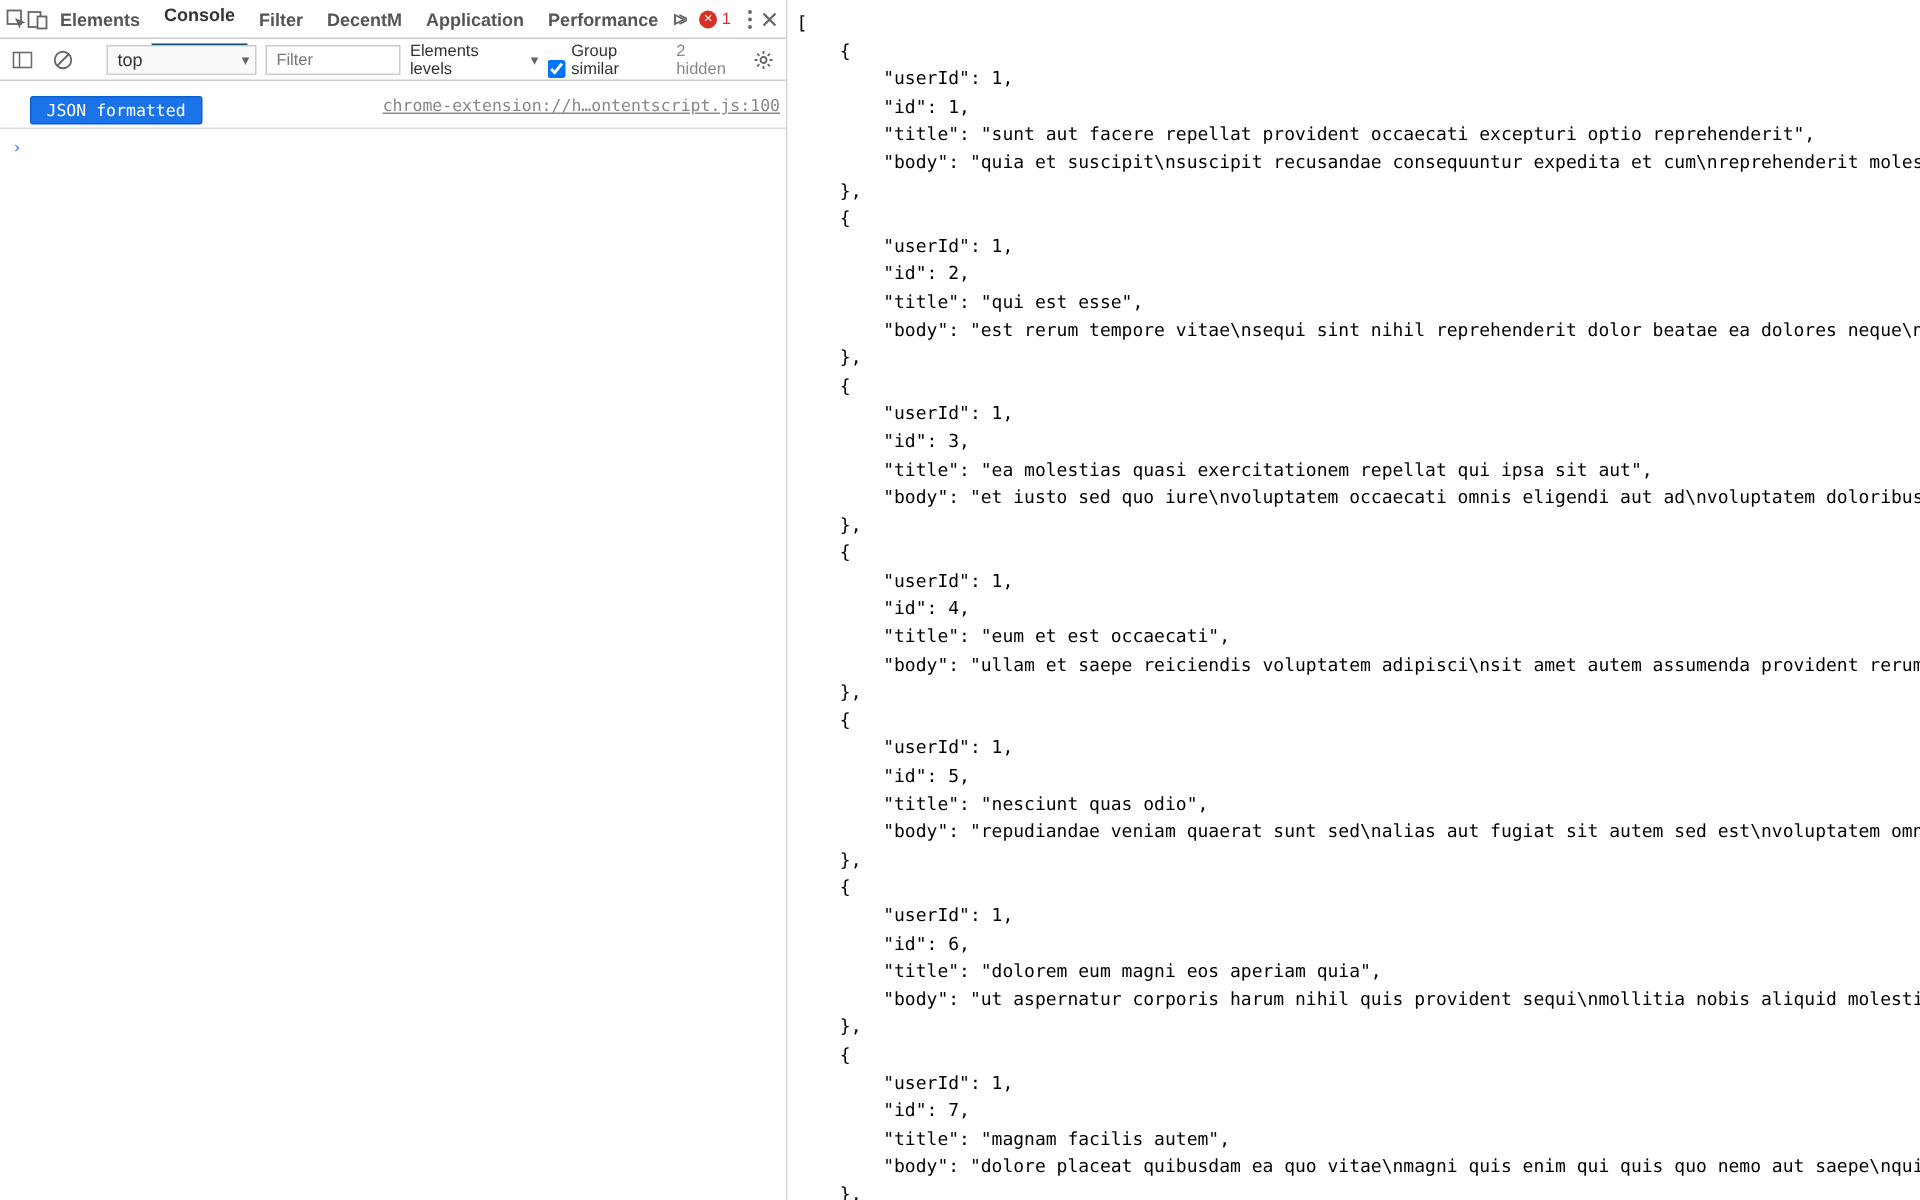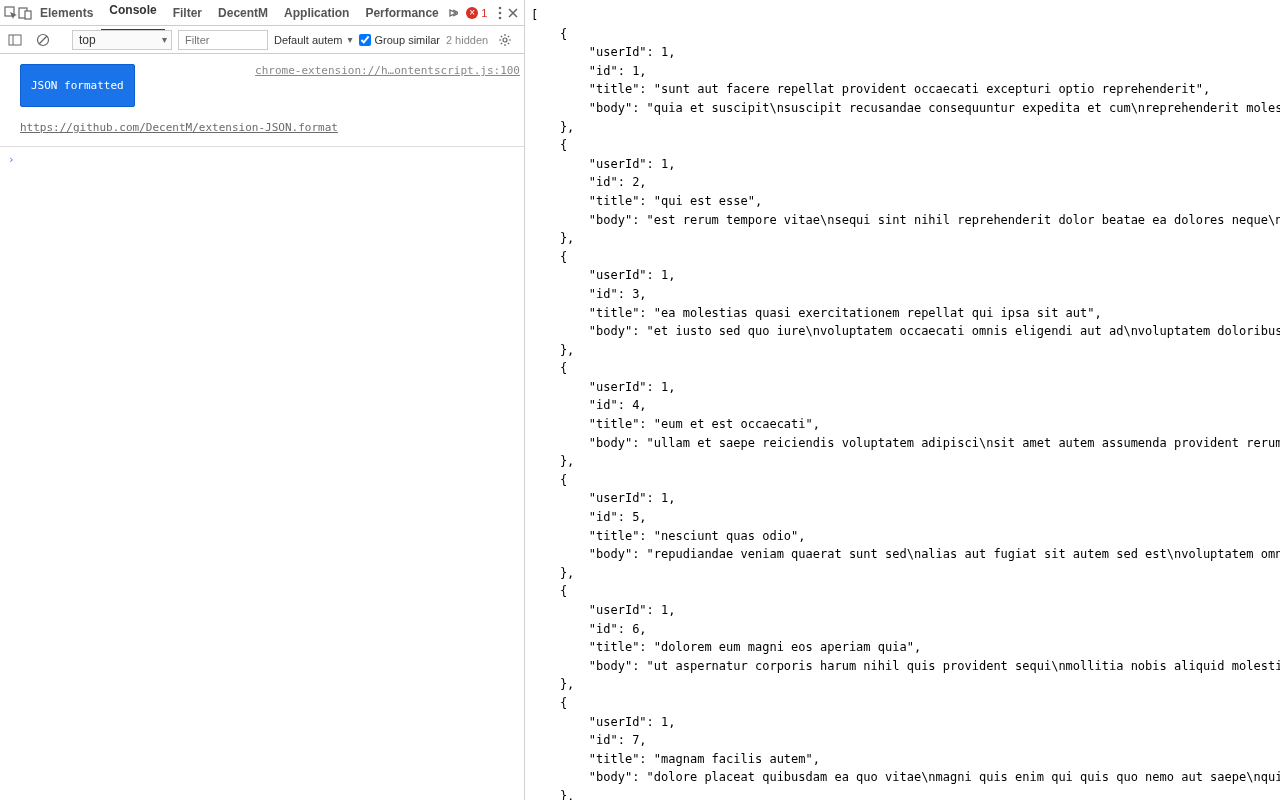--- a/index.html
+++ b/index.html
@@ -100,21 +100,21 @@
   width: 90px;
   padding: 0 6px;
   font-size: 11px;
   color: #999;
 }
 .levels {
   display: flex; align-items: center; gap: 3px; color: #333; cursor: pointer;
   font-size: 11px;
 }
 .levels::after { content: "▾"; color: #666; font-size: 10px; margin-left: 2px; }
-.chk { display: flex; align-items: flex-start; gap: 4px; font-size: 11px; color: #333; }
+.chk { display: flex; align-items: flex-end; gap: 4px; font-size: 11px; color: #333; }
 .chk input { width: 12px; height: 12px; }
 .hidden-ct { color: #888; font-size: 11px; }
 .msg-area {
   flex: 1;
   padding: 8px 0;
   font-family: Menlo, Consolas, monospace;
   font-size: 11px;
   position: relative;
 }
 .msg-line {
@@ -127,21 +127,21 @@
   right: 4px;
   color: #888;
   text-decoration: underline;
   cursor: pointer;
 }
 .json-btn {
   background: #1a73e8;
   color: #fff;
   font-family: Menlo, Consolas, monospace;
   font-size: 11px;
-  padding: 14px 10px;
+  padding: 2px 10px;
   border: 1px solid #0b5fd1;
   border-radius: 2px;
   cursor: pointer;
 }
 .repo-link {
   display: block;
   margin: 12px 0 12px 20px;
   color: #6b6b6b;
   text-decoration: underline;
   font-family: Menlo, Consolas, monospace;
@@ -224,40 +224,39 @@
     <div class="tb-btn">
       <svg width="14" height="14" viewBox="0 0 14 14">
           <circle cx="7" cy="7" r="5.5" fill="none" stroke="#666" stroke-width="1.2"></circle>
           <line x1="3" y1="11" x2="11" y2="3" stroke="#666" stroke-width="1.2"></line>
         </svg>
     </div>
     <div class="context-select">
       <span>top</span>
     </div>
     <input class="filter-input" placeholder="Filter" style="">
-    <div class="levels">Default autem</div>
+    <div class="levels">Elements levels</div>
     <label class="chk">
       <input type="checkbox" checked="" style="">
       <span>Group similar</span>
     </label>
     <span class="hidden-ct">2 hidden</span>
     <div class="tb-btn">
       <svg width="14" height="14" viewBox="0 0 14 14">
           <circle cx="7" cy="7" r="2" fill="none" stroke="#666" stroke-width="1.2"></circle>
           <path d="M7 1 L7 3 M7 11 L7 13 M1 7 L3 7 M11 7 L13 7 M2.8 2.8 L4.2 4.2 M9.8 9.8 L11.2 11.2 M2.8 11.2 L4.2 9.8 M9.8 4.2 L11.2 2.8" stroke="#666" stroke-width="1.2"></path>
         </svg>
     </div>
   </div>
 
   <div class="msg-area">
     <div class="msg-line">
       <button class="json-btn">JSON formatted</button>
       <span class="src">chrome-extension://h…ontentscript.js:100</span>
     </div>
-    <a class="repo-link">https://github.com/DecentM/extension-JSON.format</a>
     <div class="divider"></div>
     <div class="prompt">›</div>
   </div>
 </div>
 
 <div class="content" id="json-content">[
     {
         "userId": 1,
         "id": 1,
         "title": "sunt aut facere repellat provident occaecati excepturi optio reprehenderit",

